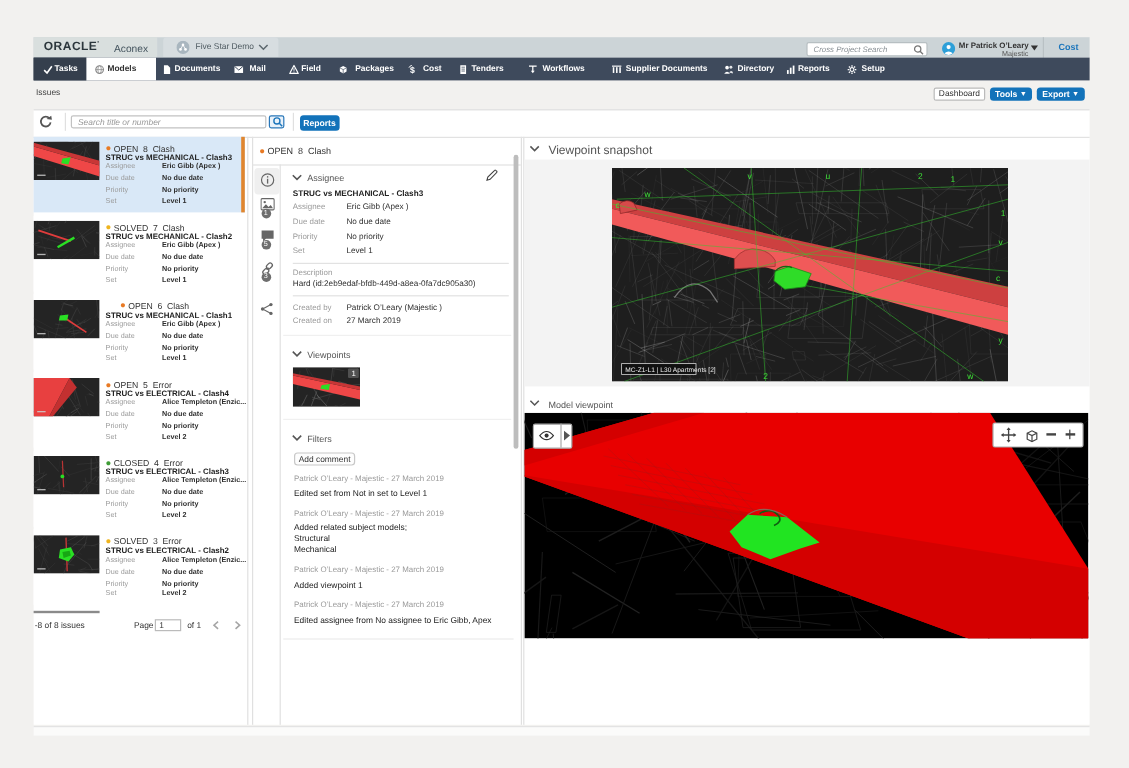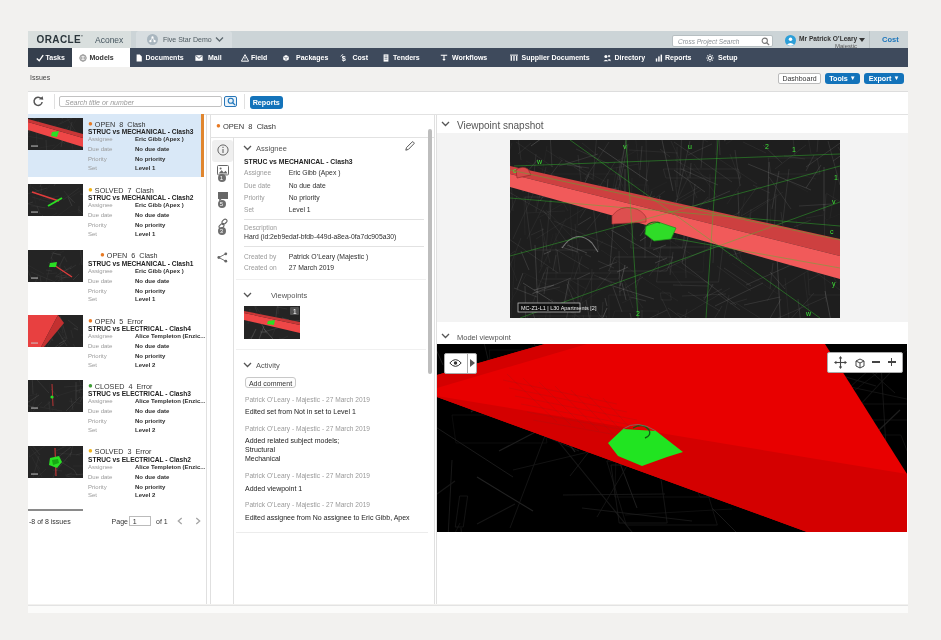--- a/index.html
+++ b/index.html
@@ -592,21 +592,21 @@
     <div class="abs lab2" style="left:244px;top:252.7px">Created by</div>
     <div class="abs val2" style="left:288.7px;top:252.7px">Patrick O’Leary (Majestic )</div>
     <div class="abs lab2" style="left:244px;top:264.2px">Created on</div>
     <div class="abs val2" style="left:288.7px;top:264.2px">27 March 2019</div>
     <div class="abs hline" style="left:236px;top:279px;width:190px;background:#f0f0f0"></div>
     <div class="abs" style="left:243px;top:292px">
       <svg width="9" height="6" viewBox="0 0 9 6">
         <path d="M 1 1 L 4.5 4.5 L 8 1" fill="none" stroke="#555" stroke-width="1.3"></path>
       </svg>
     </div>
-    <div class="abs sech" style="left:271px;top:290.7px">Viewpoints</div>
+    <div class="abs sech" style="left:256px;top:290.7px">Viewpoints</div>
     <div class="abs" style="left:244px;top:306px;width:56px;height:33px">
       <svg width="56" height="33" viewBox="0 0 56 33" xmlns="http://www.w3.org/2000/svg" style="display:block">
         <rect width="56" height="33" fill="#242424"></rect>
         <line x1="43" y1="3" x2="33" y2="1" stroke="#565656" stroke-opacity="0.54" stroke-width="0.5"></line>
         <line x1="29" y1="33" x2="20" y2="23" stroke="#6e6e6e" stroke-opacity="0.64" stroke-width="0.8"></line>
         <line x1="13" y1="6" x2="5" y2="-15" stroke="#6e6e6e" stroke-opacity="0.32" stroke-width="0.6"></line>
         <line x1="22" y1="16" x2="11" y2="-1" stroke="#565656" stroke-opacity="0.35" stroke-width="0.5"></line>
         <line x1="23" y1="27" x2="16" y2="25" stroke="#6e6e6e" stroke-opacity="0.55" stroke-width="0.5"></line>
         <line x1="31" y1="23" x2="26" y2="35" stroke="#565656" stroke-opacity="0.38" stroke-width="0.5"></line>
         <line x1="30" y1="33" x2="21" y2="45" stroke="#6e6e6e" stroke-opacity="0.51" stroke-width="0.6"></line>
@@ -633,21 +633,21 @@
         <rect x="46" y="1" width="9" height="8" rx="1" fill="#555" opacity="0.92"></rect>
         <text x="49" y="7.5" font-family="Liberation Sans" font-size="6.5" fill="#fff">1</text>
       </svg>
     </div>
     <div class="abs hline" style="left:236px;top:349px;width:190px;background:#f0f0f0"></div>
     <div class="abs" style="left:243px;top:362px">
       <svg width="9" height="6" viewBox="0 0 9 6">
         <path d="M 1 1 L 4.5 4.5 L 8 1" fill="none" stroke="#555" stroke-width="1.3"></path>
       </svg>
     </div>
-    <div class="abs sech" style="left:256px;top:360.7px">Activity</div>
+    <div class="abs sech" style="left:256px;top:360.7px">Filters</div>
     <div class="abs" style="left:245px;top:377px;width:51px;height:11px;background:#fdfdfd;border:1px solid #c8c8c8;border-radius:3px;font-size:7px;color:#333;text-align:center;line-height:11px">Add comment</div>
     <div class="abs meta" style="left:245px;top:395.5px">Patrick O’Leary - Majestic - 27 March 2019</div>
     <div class="abs atext" style="left:245px;top:408.0px">Edited set from Not in set to Level 1</div>
     <div class="abs meta" style="left:245px;top:424.5px">Patrick O’Leary - Majestic - 27 March 2019</div>
     <div class="abs atext" style="left:245px;top:437.0px">Added related subject models;</div>
     <div class="abs atext" style="left:245px;top:446.0px">Structural</div>
     <div class="abs atext" style="left:245px;top:455.0px">Mechanical</div>
     <div class="abs meta" style="left:245px;top:472px">Patrick O’Leary - Majestic - 27 March 2019</div>
     <div class="abs atext" style="left:245px;top:484.5px">Added viewpoint 1</div>
     <div class="abs meta" style="left:245px;top:501px">Patrick O’Leary - Majestic - 27 March 2019</div>

